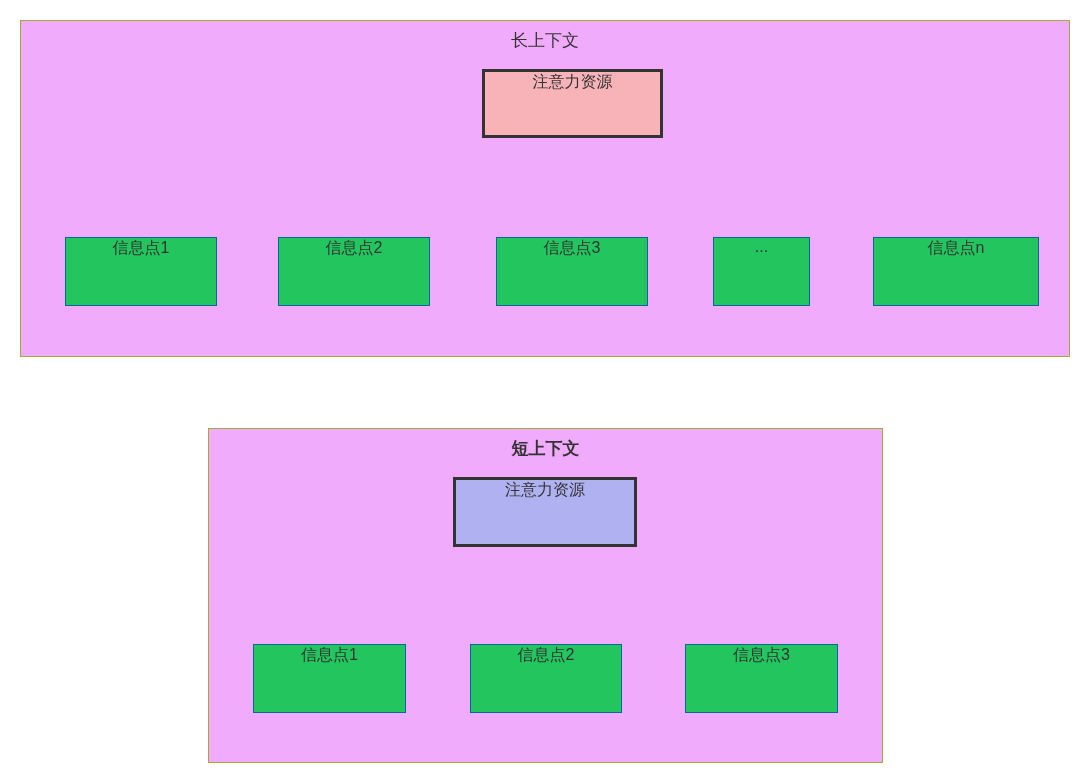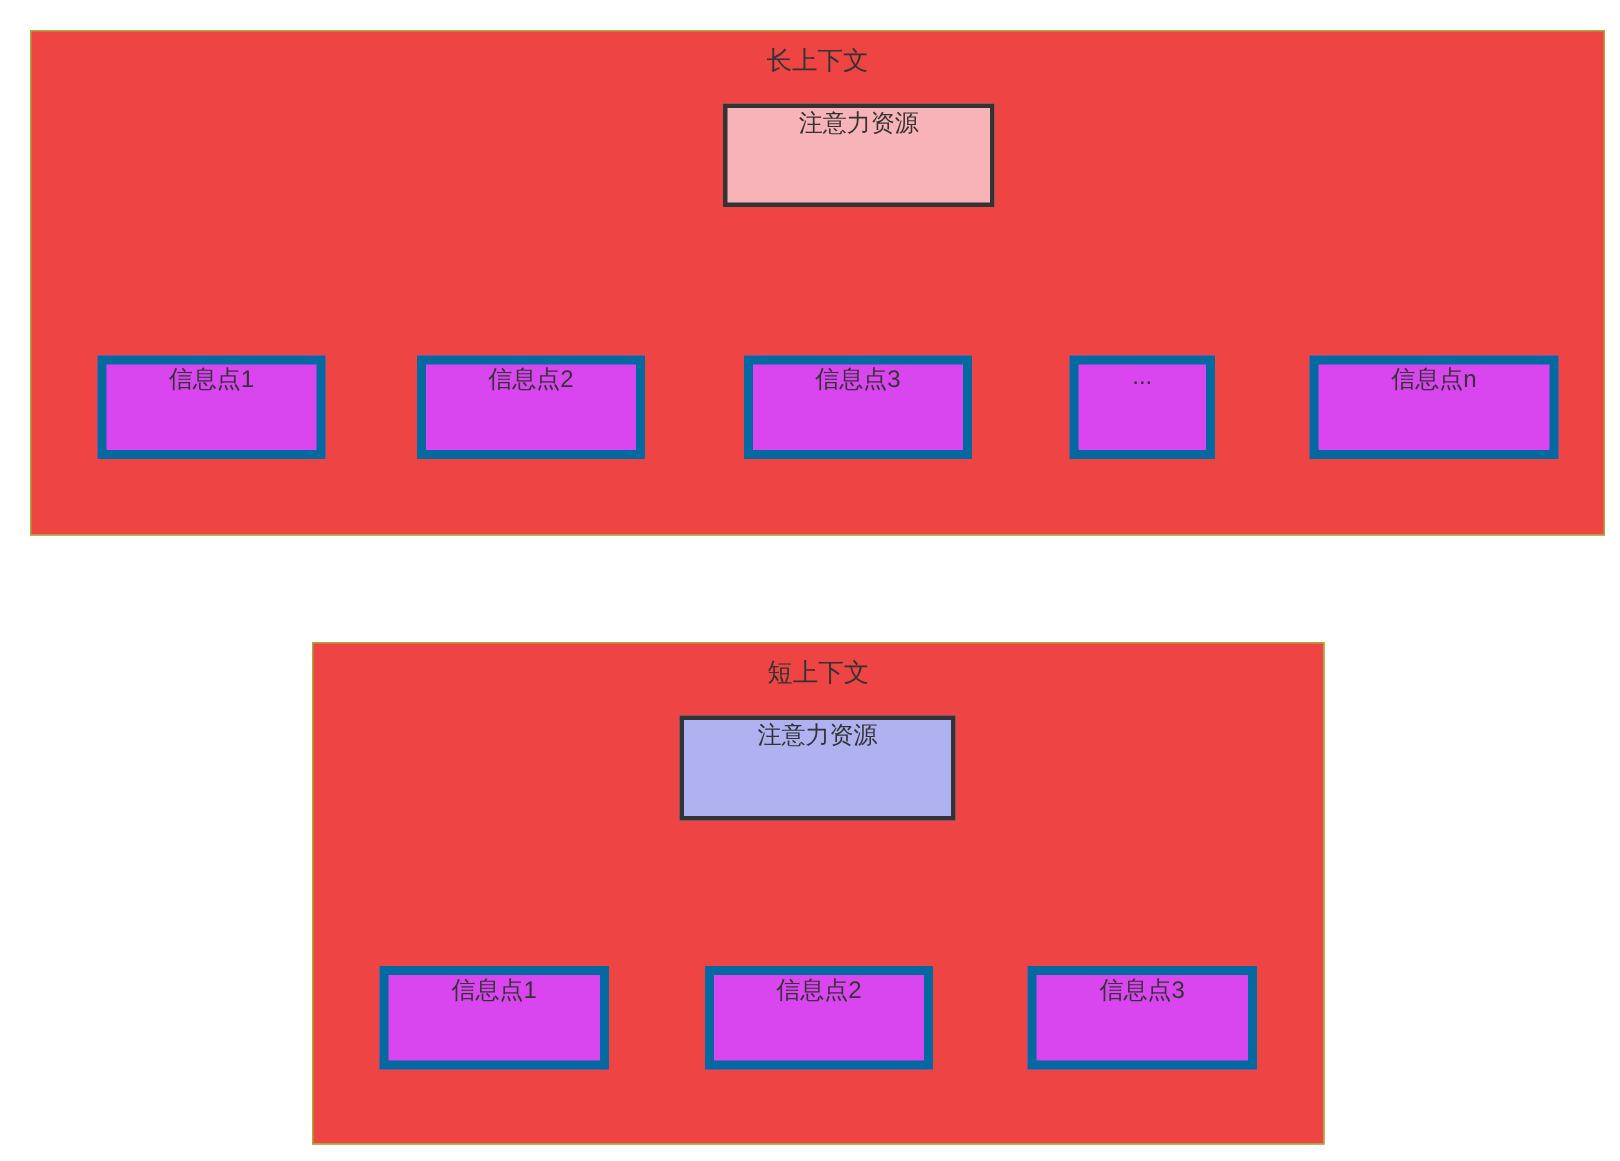--- a/index.html
+++ b/index.html
@@ -7,21 +7,21 @@
     width: 1080px;
     height: 774px;
     position: relative;
     background: #ffffff;
     font-family: "Liberation Sans", sans-serif;
     color: #333333;
     overflow: hidden;
   }
   .cluster {
     position: absolute;
-    background: #ef4444;
+    background: #f0abfc;
     border: 1px solid #aaaa33;
     box-sizing: border-box;
   }
   .cluster-title {
     position: absolute;
     left: 0;
     right: 0;
     top: 8px;
     text-align: center;
     font-size: 17px;
@@ -30,22 +30,22 @@
   .node {
     position: absolute;
     box-sizing: border-box;
     display: flex;
     align-items: flex-start;
     justify-content: center;
     font-size: 16px;
     color: #333333;
   }
   .info-node {
-    background: #d946ef;
-    border: 6px solid #0369a1;
+    background: #22c55e;
+    border: 1px solid #0369a1;
   }
   .attention-node {
     border: 3px solid #333333;
     font-size: 16px;
   }
   .attention-pink   { background: #f8b3b9; }
   .attention-purple { background: #b0b1f0; }
   #edges {
     position: absolute;
     left: 0; top: 0;
@@ -96,21 +96,21 @@
 <div class="node info-node" style="left:496px; top:237px; width:152px; height:69px;">
   <span>信息点3</span>
 </div>
 <div class="node info-node" style="left:713px; top:237px; width:97px; height:69px;">
   <span>...</span>
 </div>
 <div class="node info-node" style="left:873px; top:237px; width:166px; height:69px;">
   <span>信息点n</span>
 </div>
 
-<div class="cluster" style="left:208px; top:428px; width:675px; height:335px;">
+<div class="cluster" style="left:208px; top:428px; width:675px; height:335px;font-weight:bold;">
   <div class="cluster-title">短上下文</div>
 </div>
 
 <div class="node attention-node attention-purple" style="left:453px; top:477px; width:184px; height:70px;">
   <span>注意力资源</span>
 </div>
 
 <div class="node info-node" style="left:253px; top:644px; width:153px; height:69px;">
   <span>信息点1</span>
 </div>

